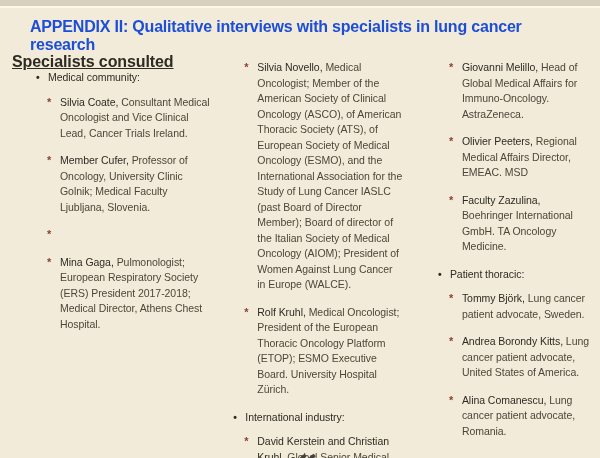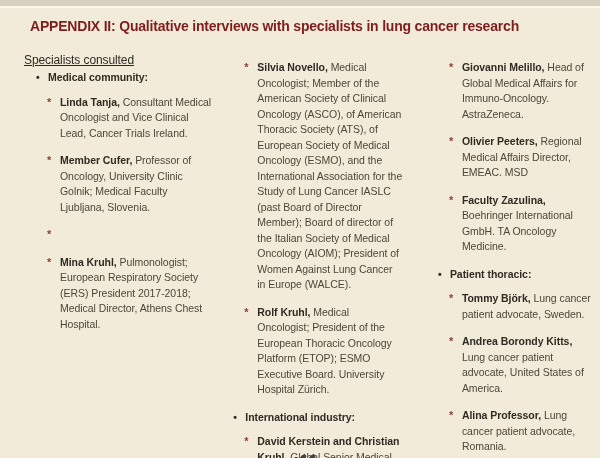--- a/index.html
+++ b/index.html
@@ -7,40 +7,40 @@
     width:600px;height:458px;overflow:hidden;position:relative;
     background:#f2ebd9;
     font-family:"Liberation Sans",sans-serif;
     -webkit-font-smoothing:antialiased;
   }
   .top-strip{position:absolute;top:0;left:0;width:600px;height:6px;background:#d7d0bf;}
   .top-strip-light{position:absolute;top:6px;left:0;width:600px;height:2px;background:#fcf7e9;}
   .page{position:absolute;top:8px;left:0;width:600px;height:450px;}
   .title{
     margin:10px 30px 0 30px;
-    font-size:14px;font-weight:bold;color:#7f1d1d;letter-spacing:-0.2px;
+    font-size:16px;font-weight:bold;color:#1d4ed8;letter-spacing:-0.2px;
     line-height:1.15;
   }
   .subtitle{
-    position:absolute;left:24px;top:45px;
-    font-size:12px;font-weight:normal;color:#2e2b23;
+    position:absolute;left:12px;top:45px;
+    font-size:16px;font-weight:bold;color:#2e2b23;
     text-decoration:underline;
     letter-spacing:-0.1px;
   }
   .columns{
     position:absolute;left:28px;top:52px;width:566px;
     display:flex;
   }
   .col{font-size:10.5px;line-height:15.5px;color:#4d463a;letter-spacing:-0.05px;}
   .col1{width:192px;margin-right:12px;}
   .col2{width:184px;margin-right:27px;}
   .col3{width:170px;}
   .item{display:flex;margin-bottom:12px;}
   .item .body{flex:1;}
-  .b{font-weight:bold;color:#2e2b23;}
+  .b{font-weight:normal;color:#2e2b23;}
   .l1{padding-left:8px;margin-top:10px;margin-bottom:9px;color:#2e2b23;}
   .l1 .marker{width:12px;font-weight:bold;color:#2e2b23;}
   .l2{padding-left:19px;}
   .l2 .marker{width:13px;color:#8a4132;font-weight:bold;font-size:11px;}
   .quote-mark{
     position:absolute;left:295px;top:441px;
     font-family:"DejaVu Serif",serif;font-size:40px;line-height:1;
     color:#46413a;font-weight:bold;
   }
 </style>
@@ -54,32 +54,32 @@
   <div class="title">APPENDIX II: Qualitative interviews with specialists in lung cancer research</div>
   <div class="subtitle">Specialists consulted</div>
   <div class="columns">
     <div class="col col1">
         <div class="item l1">
           <span class="marker">•</span>
           <span class="body"><span class="b">Medical community:</span></span>
         </div>
         <div class="item l2">
           <span class="marker">*</span>
-          <span class="body"><span class="b">Linda Tanja,</span> Consultant Medical Oncologist and Vice Clinical Lead, Cancer Trials Ireland.</span>
+          <span class="body"><span class="b">Silvia Coate,</span> Consultant Medical Oncologist and Vice Clinical Lead, Cancer Trials Ireland.</span>
         </div>
         <div class="item l2">
           <span class="marker">*</span>
           <span class="body"><span class="b">Member Cufer,</span> Professor of Oncology, University Clinic Golnik; Medical Faculty Ljubljana, Slovenia.</span>
         </div>
         <div class="item l2">
           <span class="marker">*</span>
         </div>
         <div class="item l2">
           <span class="marker">*</span>
-          <span class="body"><span class="b">Mina Kruhl,</span> Pulmonologist; European Respiratory Society (ERS) President 2017-2018; Medical Director, Athens Chest Hospital.</span>
+          <span class="body"><span class="b">Mina Gaga,</span> Pulmonologist; European Respiratory Society (ERS) President 2017-2018; Medical Director, Athens Chest Hospital.</span>
         </div>
       </div>
     <div class="col col2">
         <div class="item l2">
           <span class="marker">*</span>
           <span class="body"><span class="b">Silvia Novello,</span> Medical Oncologist; Member of the American Society of Clinical Oncology (ASCO), of American Thoracic Society (ATS), of European Society of Medical Oncology (ESMO), and the International Association for the Study of Lung Cancer IASLC (past Board of Director Member); Board of director of the Italian Society of Medical Oncology (AIOM); President of Women Against Lung Cancer in Europe (WALCE).</span>
         </div>
         <div class="item l2">
           <span class="marker">*</span>
           <span class="body"><span class="b">Rolf Kruhl,</span> Medical Oncologist; President of the European Thoracic Oncology Platform (ETOP); ESMO Executive Board. University Hospital Zürich.</span>
@@ -113,18 +113,18 @@
         <div class="item l2">
           <span class="marker">*</span>
           <span class="body"><span class="b">Tommy Björk,</span> Lung cancer patient advocate, Sweden.</span>
         </div>
         <div class="item l2">
           <span class="marker">*</span>
           <span class="body"><span class="b">Andrea Borondy Kitts,</span> Lung cancer patient advocate, United States of America.</span>
         </div>
         <div class="item l2">
           <span class="marker">*</span>
-          <span class="body"><span class="b">Alina Professor,</span> Lung cancer patient advocate, Romania.</span>
+          <span class="body"><span class="b">Alina Comanescu,</span> Lung cancer patient advocate, Romania.</span>
         </div>
       </div>
   </div>
   <div class="quote-mark">“</div>
 </div>
 
 </body></html>

